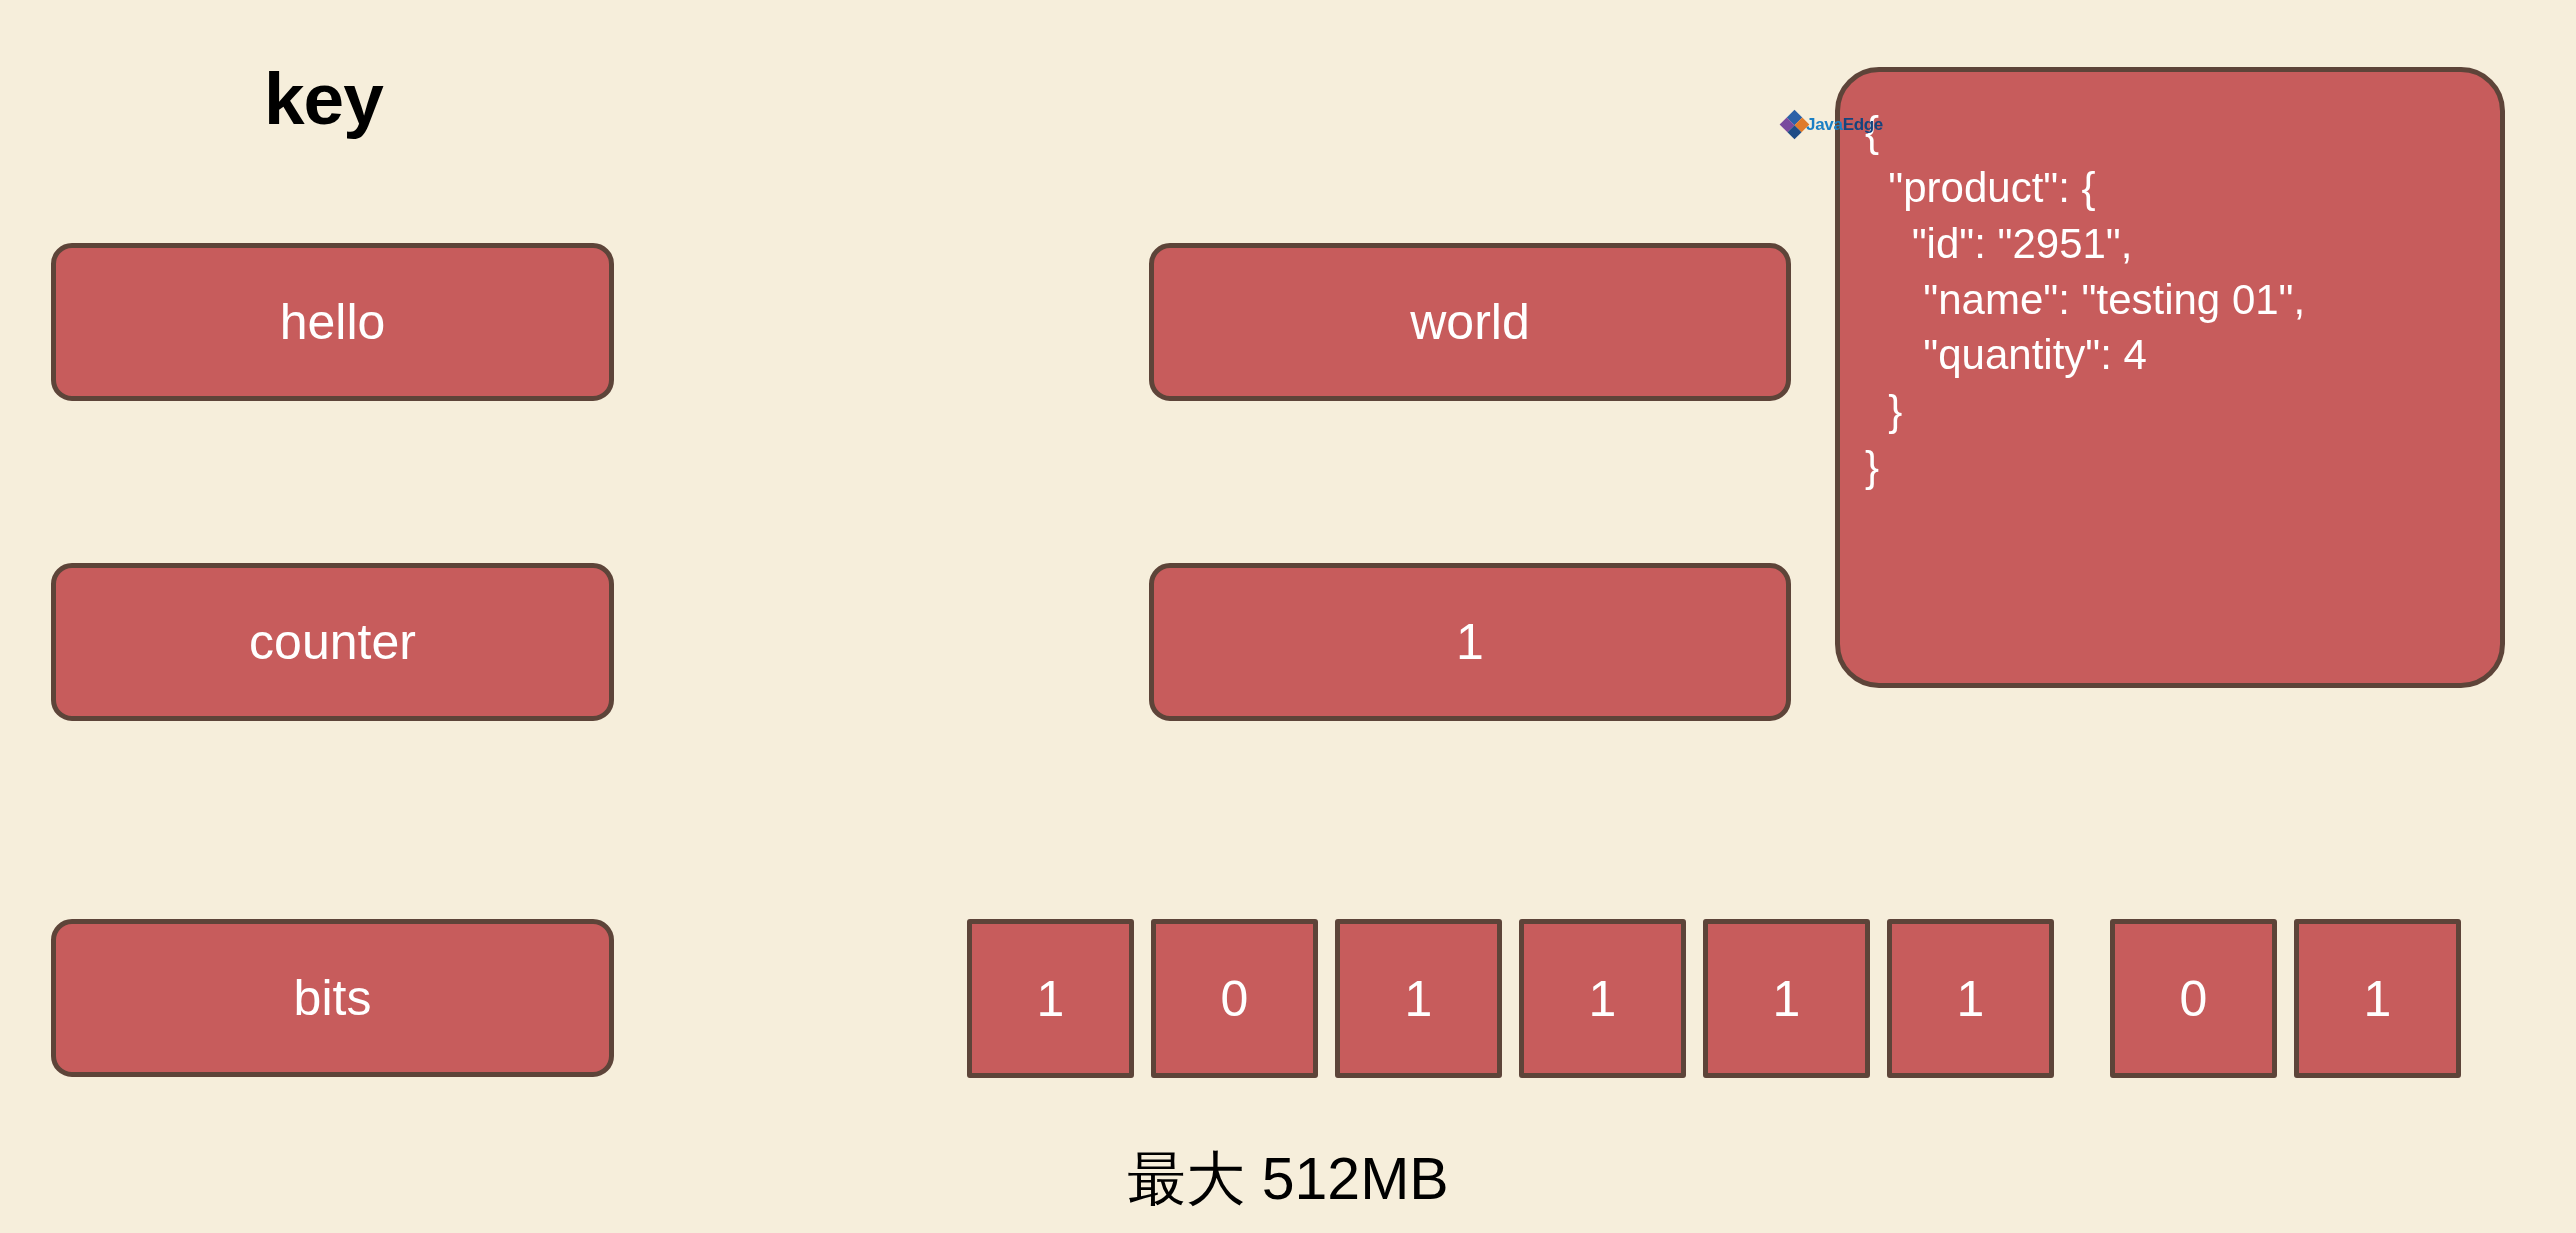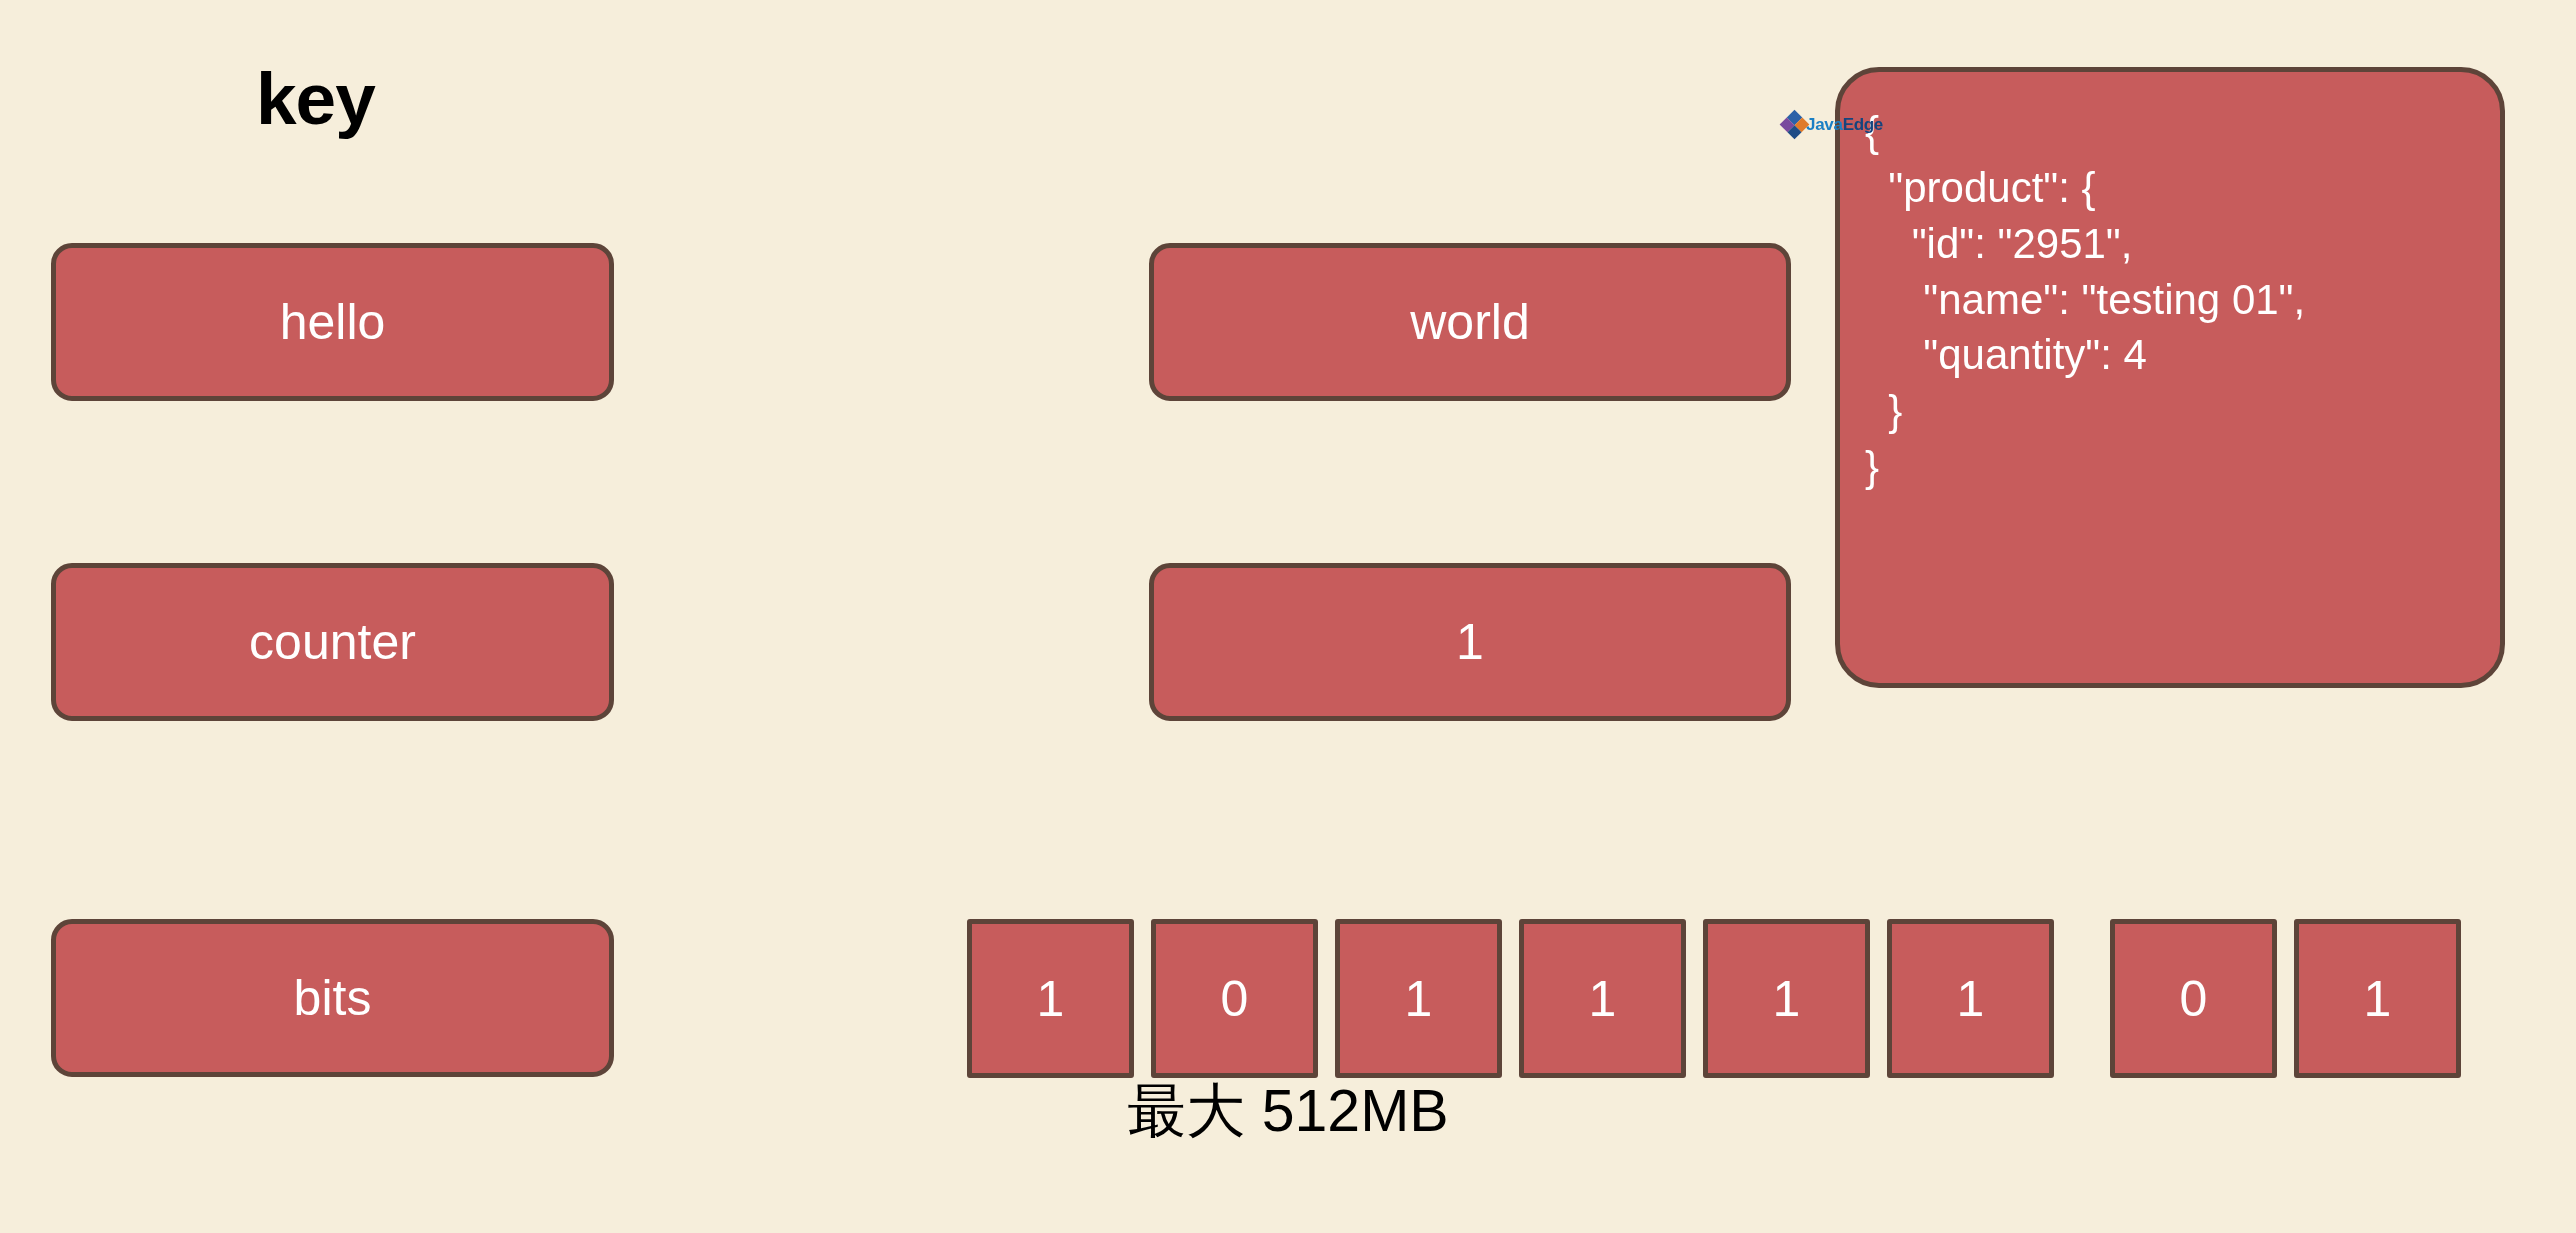--- a/index.html
+++ b/index.html
@@ -21,21 +21,21 @@
 
   
   .col-header {
     position: absolute;
     font-weight: bold;
     font-size: 73px;
     color: #000000;
     letter-spacing: -1px;
     white-space: nowrap;
   }
-  #header-key  { left: 256px; top: 57px; }
+  #header-key  { left: 264px; top: 57px; }
   #header-value{ left: 1386px; top: 57px; }
 
   
   .box {
     position: absolute;
     background: #c75c5c;
     border: 5.7px solid #5d4439;
     border-radius: 21px;
     box-sizing: border-box;
     display: flex;
@@ -138,21 +138,21 @@
     margin-right: 17px;
   }
   .bit-cell.gap-after { margin-right: 56px; }
   .bit-cell:last-child { margin-right: 0; }
 
   
   #footer-caption {
     position: absolute;
     left: 0;
     right: 0;
-    top: 1072px;
+    top: 1140px;
     text-align: center;
     font-size: 59px;
     color: #000000;
     white-space: nowrap;
   }
 </style>
 </head>
 <body>
 
 <div class="stage">

